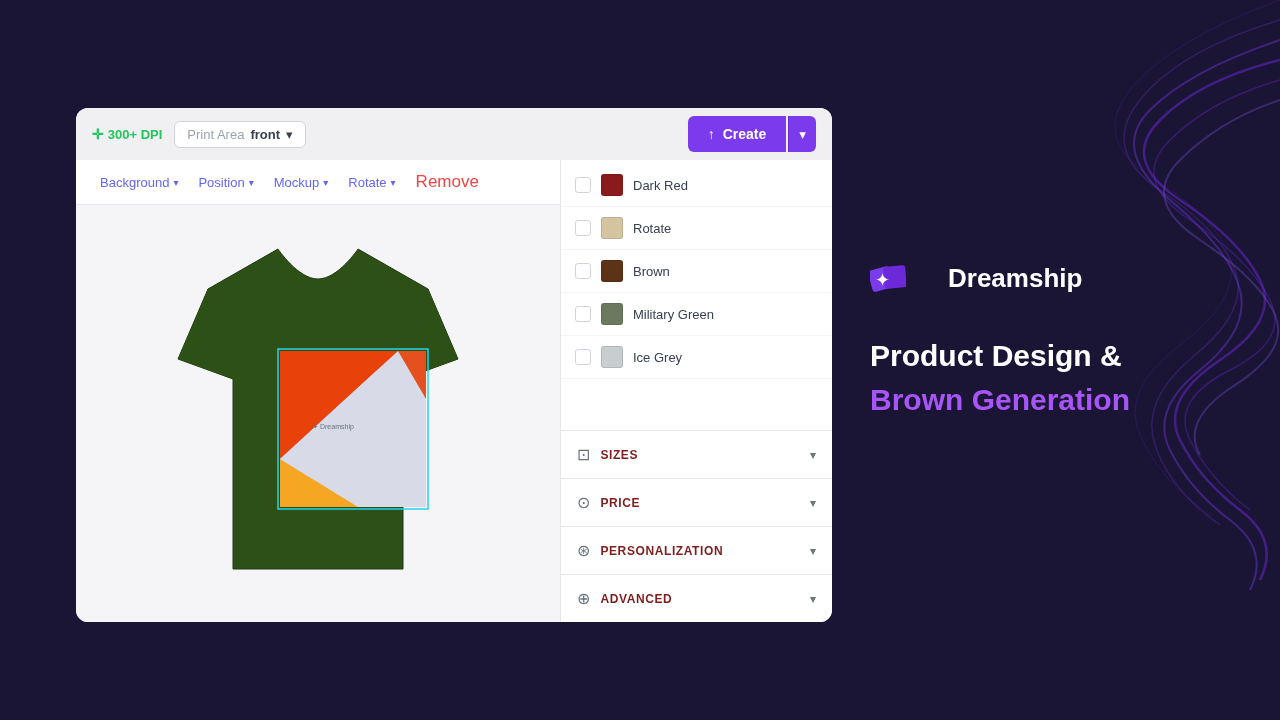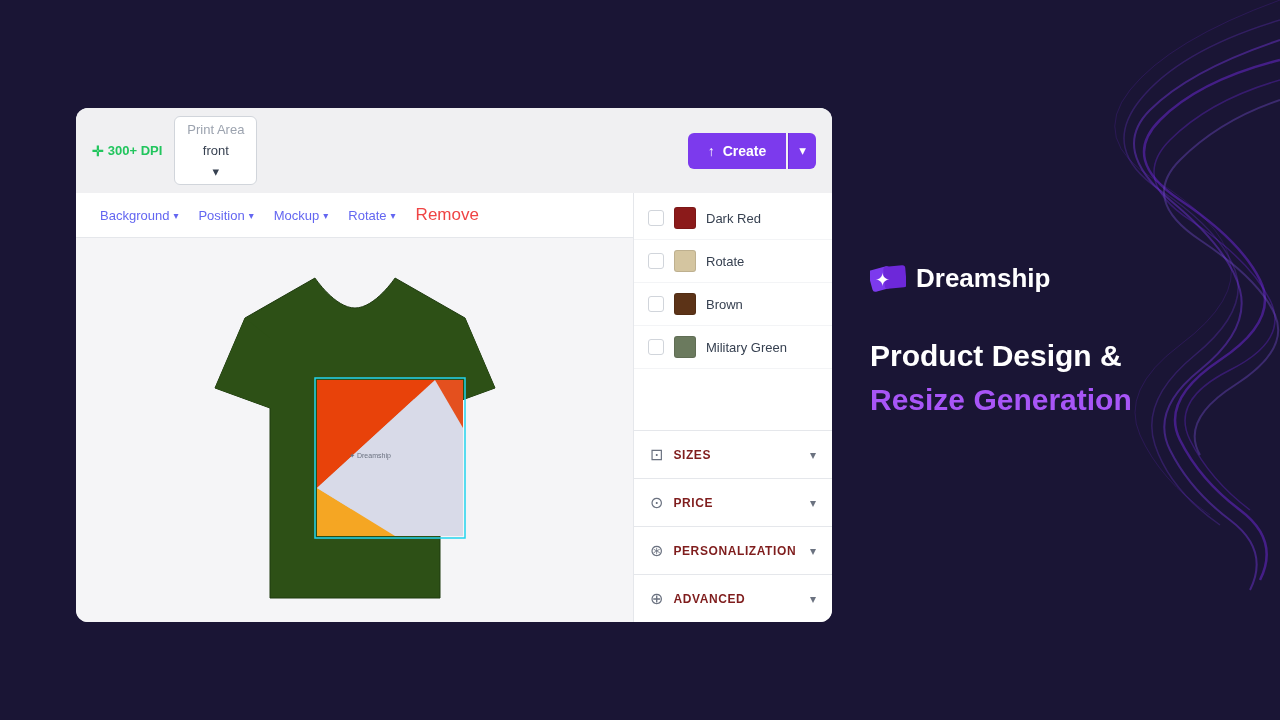--- a/index.html
+++ b/index.html
@@ -59,29 +59,28 @@
       background: white;
       border: 1px solid #d1d5db;
       border-radius: 6px;
       padding: 5px 12px;
       font-size: 13px;
       color: #374151;
       cursor: pointer;
       display: flex;
       align-items: center;
       gap: 6px;
-      flex-direction: column;
     }
 
     .print-area-btn .area-label {
       color: #9ca3af;
     }
 
     .print-area-btn .area-value {
-      font-weight: 400;
+      font-weight: 700;
     }
 
     
     .content-area {
       display: flex;
       flex: 1;
       overflow: hidden;
     }
 
     
@@ -139,21 +138,21 @@
 
     
     .tshirt-container {
       position: relative;
       width: 320px;
       height: 370px;
     }
 
     
     .right-panel {
-      width: 199px;
+      width: 272px;
       background: white;
       border-left: 1px solid #e5e7eb;
       display: flex;
       flex-direction: column;
       overflow-y: auto;
     }
 
     .create-btn {
       background: #7c3aed;
       color: white;
@@ -268,20 +267,21 @@
 
     .dreamship-logo-icon {
       width: 36px;
       height: 36px;
     }
 
     .dreamship-name {
       font-size: 26px;
       font-weight: 600;
       color: white;
+      margin-left: 32px;
     }
 
     .tagline-main {
       font-size: 30px;
       font-weight: 700;
       color: white;
       line-height: 1.3;
       margin-bottom: 8px;
     }
 
@@ -412,20 +412,25 @@
           <div class="color-item">
             <div class="color-checkbox"></div>
             <div class="color-swatch" style="background: rgb(92, 51, 23);"></div>
             <span class="color-name">Brown</span>
           </div>
           <div class="color-item">
             <div class="color-checkbox"></div>
             <div class="color-swatch" style="background: rgb(107, 122, 94);"></div>
             <span class="color-name">Military Green</span>
           </div>
+          <div class="color-item">
+            <div class="color-checkbox"></div>
+            <div class="color-swatch" style="background: rgb(200, 205, 208);"></div>
+            <span class="color-name">Ice Grey</span>
+          </div>
           <div class="color-item"></div>
         </div>
 
       <div id="accordion-sections">
       <div class="accordion-section">
             <span class="accordion-icon">⊡</span>
             <span class="accordion-label">SIZES</span>
             <span class="accordion-chevron">▾</span>
           </div>
           <div class="accordion-section">
@@ -452,14 +457,14 @@
 <div class="branding">
   <div class="dreamship-logo">
     <svg class="dreamship-logo-icon" width="36" height="36" viewBox="0 0 36 36">
       <rect x="0" y="8" width="22" height="22" rx="3" fill="#7c3aed" transform="rotate(-15 11 19)"></rect>
       <rect x="14" y="6" width="22" height="22" rx="3" fill="#6d28d9" transform="rotate(-5 25 17)"></rect>
       <text x="5" y="26" font-size="18" fill="white">✦</text>
     </svg>
     <span class="dreamship-name">Dreamship</span>
   </div>
   <div class="tagline-main">Product Design &amp;</div>
-  <div class="tagline-sub">Resize Generation</div>
+  <div class="tagline-sub">Brown Generation</div>
 </div>
 
 </body></html>

